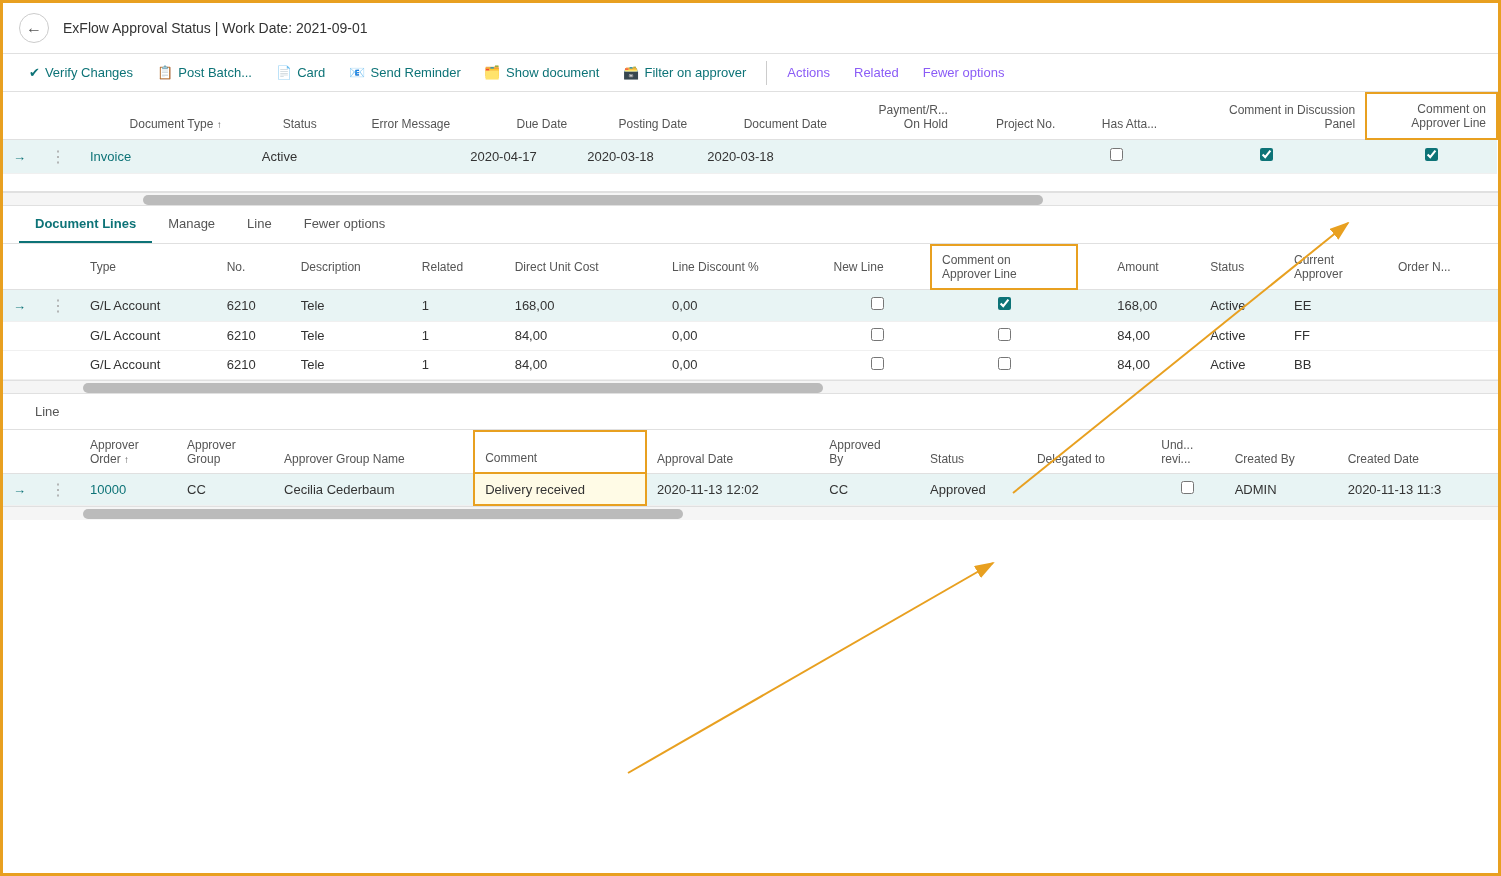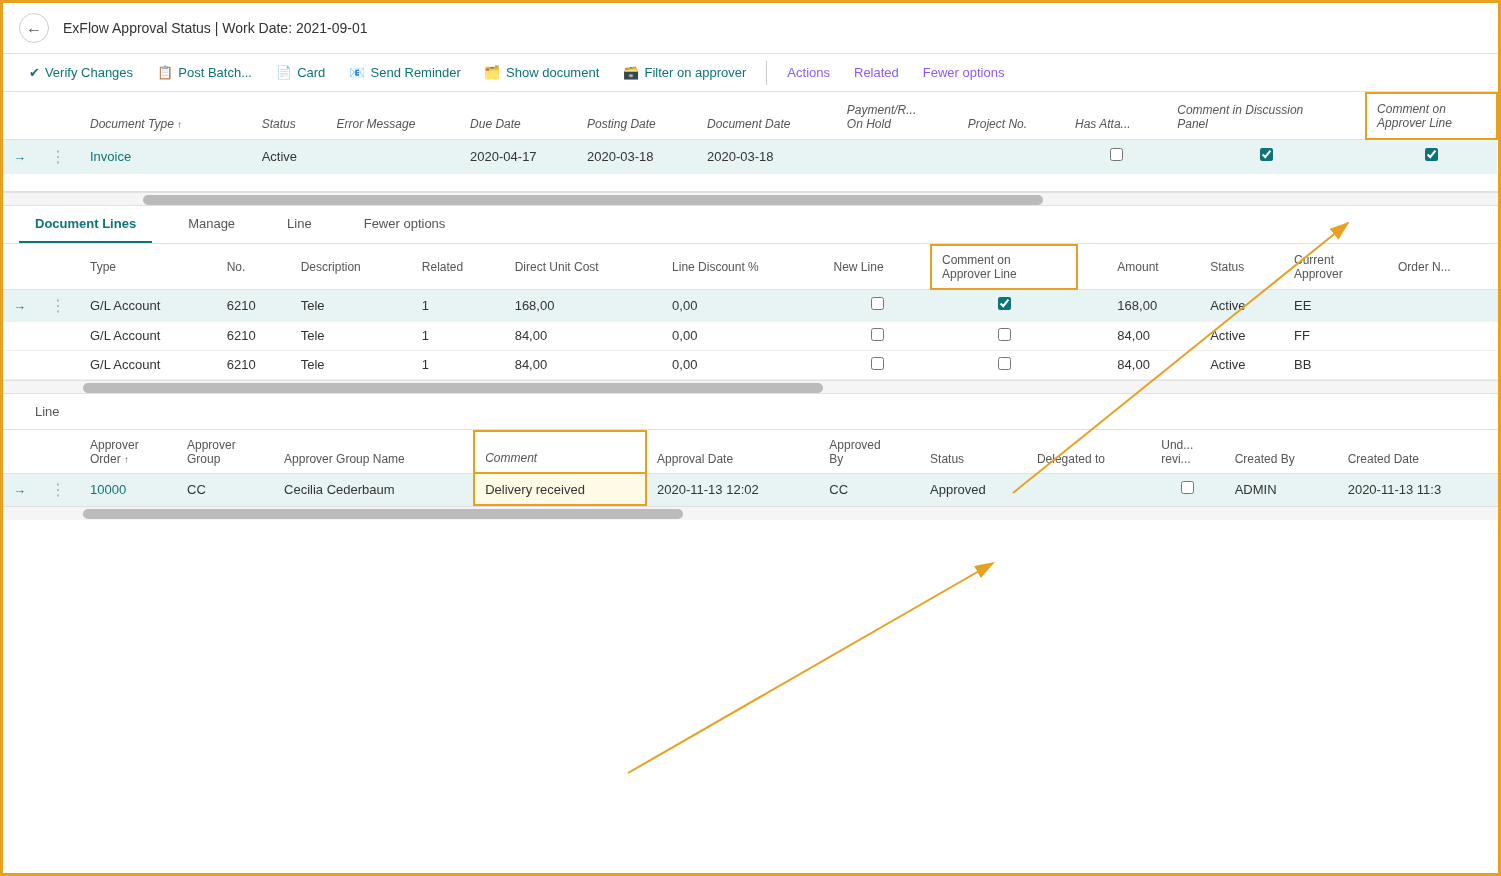--- a/index.html
+++ b/index.html
@@ -76,28 +76,27 @@
       border-bottom: 1px solid #e0e0e0;
       position: relative;
     }
     .data-table {
       width: 100%;
       border-collapse: collapse;
       min-width: 1400px;
     }
     .data-table th {
       padding: 8px 10px;
-      text-align: left;
+      text-align: right;
       font-weight: 400;
       color: #555;
       font-size: 12px;
       border-bottom: 1px solid #e0e0e0;
       white-space: nowrap;
       vertical-align: bottom;
-      font-style: italic;
     }
     .data-table td {
       padding: 7px 10px;
       border-bottom: 1px solid #f0f0f0;
       font-size: 13px;
       white-space: nowrap;
     }
     .data-table tr.active-row td { background: #e8f4f4; }
     .link-cell { color: #0d7377; cursor: pointer; text-align: right; }
     .three-dot { color: #aaa; cursor: pointer; font-size: 16px; padding: 0 4px; }
@@ -120,21 +119,20 @@
       border-radius: 5px;
     }
 
     
     .section-tabs {
       display: flex;
       align-items: center;
       padding: 0 16px;
       border-bottom: 1px solid #e0e0e0;
       background: #fff;
-      gap: 20px;
     }
     .section-tab {
       padding: 10px 16px;
       cursor: pointer;
       color: #333;
       font-size: 13px;
       font-weight: 600;
       border-bottom: 2px solid transparent;
     }
     .section-tab.active {
@@ -461,21 +459,21 @@
     </div>
     <div style="overflow-x:auto;">
       <table class="approvers-table">
         <thead>
           <tr>
             <th style="width:20px;"></th>
             <th style="width:20px;"></th>
             <th>Approver<br>Order <span class="sort-arrow">↑</span></th>
             <th>Approver<br>Group</th>
             <th>Approver Group Name</th>
-            <th style="border:2px solid #e8a020; padding:7px 10px;font-style:italic;">Comment</th>
+            <th style="border:2px solid #e8a020; padding:7px 10px;">Comment</th>
             <th>Approval Date</th>
             <th>Approved<br>By</th>
             <th>Status</th>
             <th>Delegated to</th>
             <th>Und...<br>revi...</th>
             <th>Created By</th>
             <th>Created Date</th>
           </tr>
         </thead>
         <tbody>

